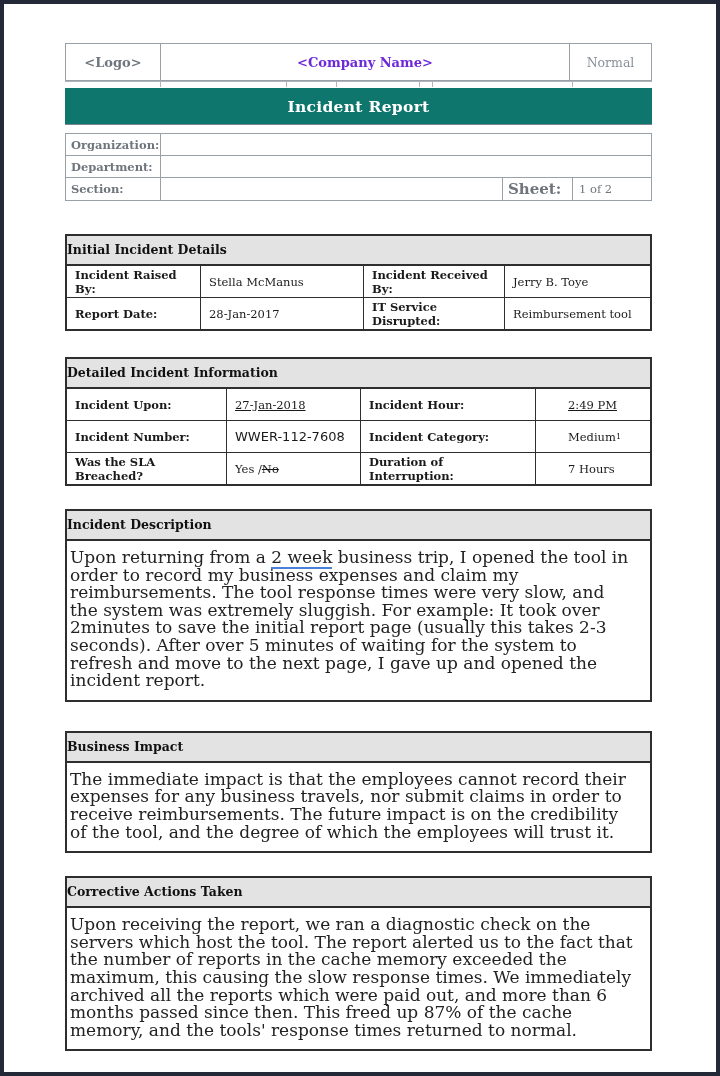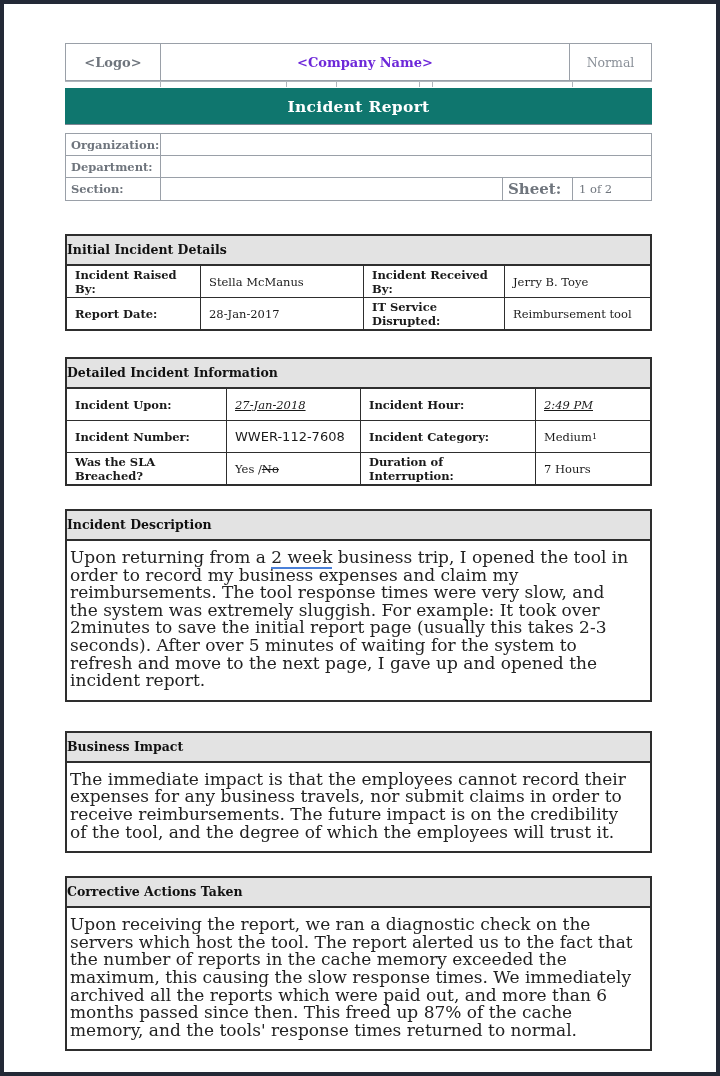--- a/index.html
+++ b/index.html
@@ -49,23 +49,23 @@
   }
   .grid-row { display:flex; border-bottom:1.5px solid #2e2e2e; }
   .grid-row:last-child { border-bottom:none;justify-content:space-between; }
   .g-cell { display:flex; align-items:center; padding:0 8px; font-size:11.5px; color:#1a1a1a; min-height:31px; }
   .g-label { font-weight:bold; }
   .bdr { border-right:1.5px solid #2e2e2e; }
 
   
   .ini-l1 { width:134px; } .ini-v1 { width:163px; } .ini-l2 { width:141px; } .ini-v2 { flex:1; }
   
-  .det-l1 { width:160px; } .det-v1 { width:134px; } .det-l2 { width:175px; } .det-v2 { flex:1; }
+  .det-l1 { width:160px; } .det-v1 { width:134px; } .det-l2 { width:175px; } .det-v2 { flex:1;margin-left:24px; }
 
-  .u { text-decoration:underline;font-style:italic; }
+  .u { text-decoration:underline; }
   .strike { text-decoration:line-through; }
   .blue-underline { border-bottom:2px solid #4a80d9; }
   .mono-val { font-family:"DejaVu Sans","Liberation Sans",sans-serif; font-size:13px; }
   sup { font-size:8px; vertical-align:super; line-height:0; }
 
   .sec-body { padding:8px 13px 10px 3px; font-size:17px; color:#222; line-height:17.6px; text-align:left; }
 
   .mt-initial    { margin-top:33px; }
   .mt-detailed   { margin-top:26px; }
   .mt-desc       { margin-top:23px; }

